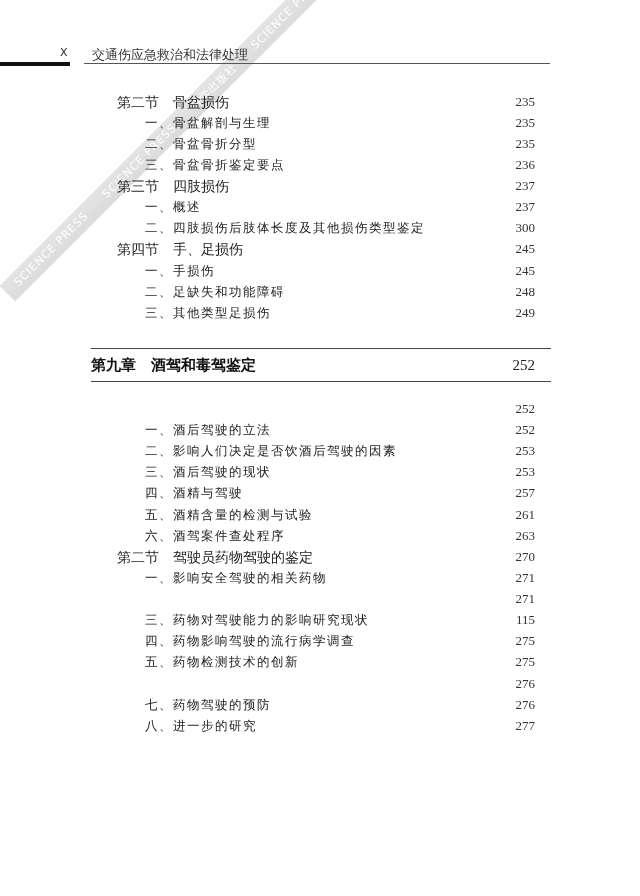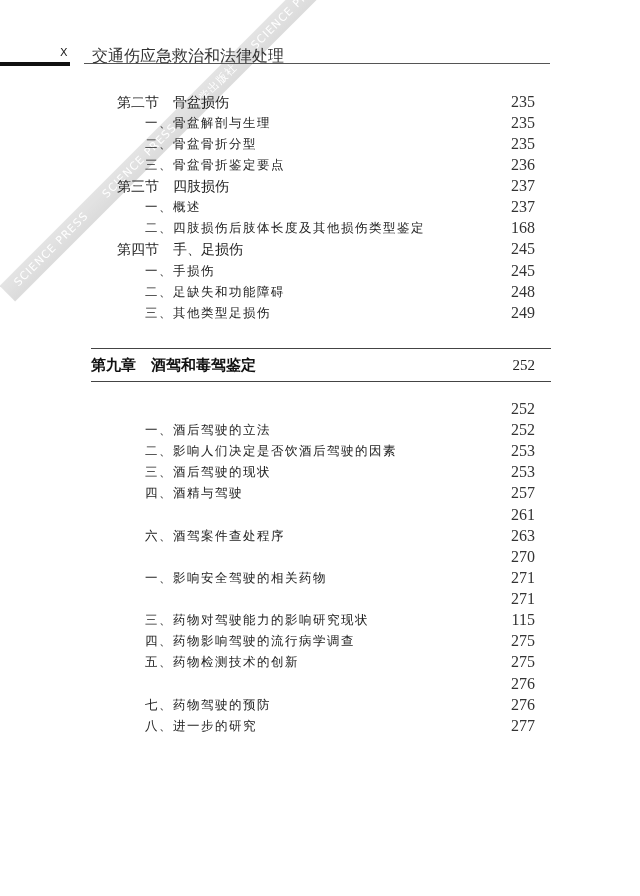--- a/index.html
+++ b/index.html
@@ -56,21 +56,21 @@
       top: 18px;
       width: 70px;
       height: 4px;
       background: #111;
     }
     .running-title {
       position: absolute;
       left: 92px;
       top: 2px;
       font-family: Liberation Mono, monospace;
-      font-size: 16px;
+      font-size: 13px;
       color: #333;
     }
     .header-rule {
       position: absolute;
       left: 84px;
       top: 19px;
       width: 466px;
       height: 1px;
       background: #555;
     }
@@ -89,21 +89,21 @@
       line-height: 20px;
     }
     .row .label {
       position: absolute;
       white-space: nowrap;
     }
     .row .page {
       position: absolute;
       right: 89px;
       font-family: "Liberation Serif", serif;
-      font-size: 16px;
+      font-size: 13px;
       color: #333;
     }
     .row.section .label { left: 117px; font-size: 14px; color: #222; }
     .row.item .label { left: 145px; font-size: 12.5px; letter-spacing: 1.5px; color: #222; }
     .row.chapter {
       height: 24px;
       line-height: 24px;
     }
     .row.chapter .label {
       left: 91px;
@@ -160,21 +160,21 @@
   <div class="row section" style="top:176px">
     <span class="label">第三节　四肢损伤</span>
     <span class="page">237</span>
   </div>
   <div class="row item" style="top:197px">
     <span class="label">一、概述</span>
     <span class="page">237</span>
   </div>
   <div class="row item" style="top:218px">
     <span class="label">二、四肢损伤后肢体长度及其他损伤类型鉴定</span>
-    <span class="page">168</span>
+    <span class="page">300</span>
   </div>
   <div class="row section" style="top:239px">
     <span class="label">第四节　手、足损伤</span>
     <span class="page">245</span>
   </div>
   <div class="row item" style="top:261px">
     <span class="label">一、手损伤</span>
     <span class="page">245</span>
   </div>
   <div class="row item" style="top:282px">
@@ -206,27 +206,29 @@
   </div>
   <div class="row item" style="top:462px">
     <span class="label">三、酒后驾驶的现状</span>
     <span class="page">253</span>
   </div>
   <div class="row item" style="top:483px">
     <span class="label">四、酒精与驾驶</span>
     <span class="page">257</span>
   </div>
   <div class="row item" style="top:505px">
+    <span class="label">五、酒精含量的检测与试验</span>
     <span class="page">261</span>
   </div>
   <div class="row item" style="top:526px">
     <span class="label">六、酒驾案件查处程序</span>
     <span class="page">263</span>
   </div>
   <div class="row section" style="top:547px">
+    <span class="label">第二节　驾驶员药物驾驶的鉴定</span>
     <span class="page">270</span>
   </div>
   <div class="row item" style="top:568px">
     <span class="label">一、影响安全驾驶的相关药物</span>
     <span class="page">271</span>
   </div>
   <div class="row item" style="top:589px">
     <span class="page">271</span>
   </div>
   <div class="row item" style="top:610px">

